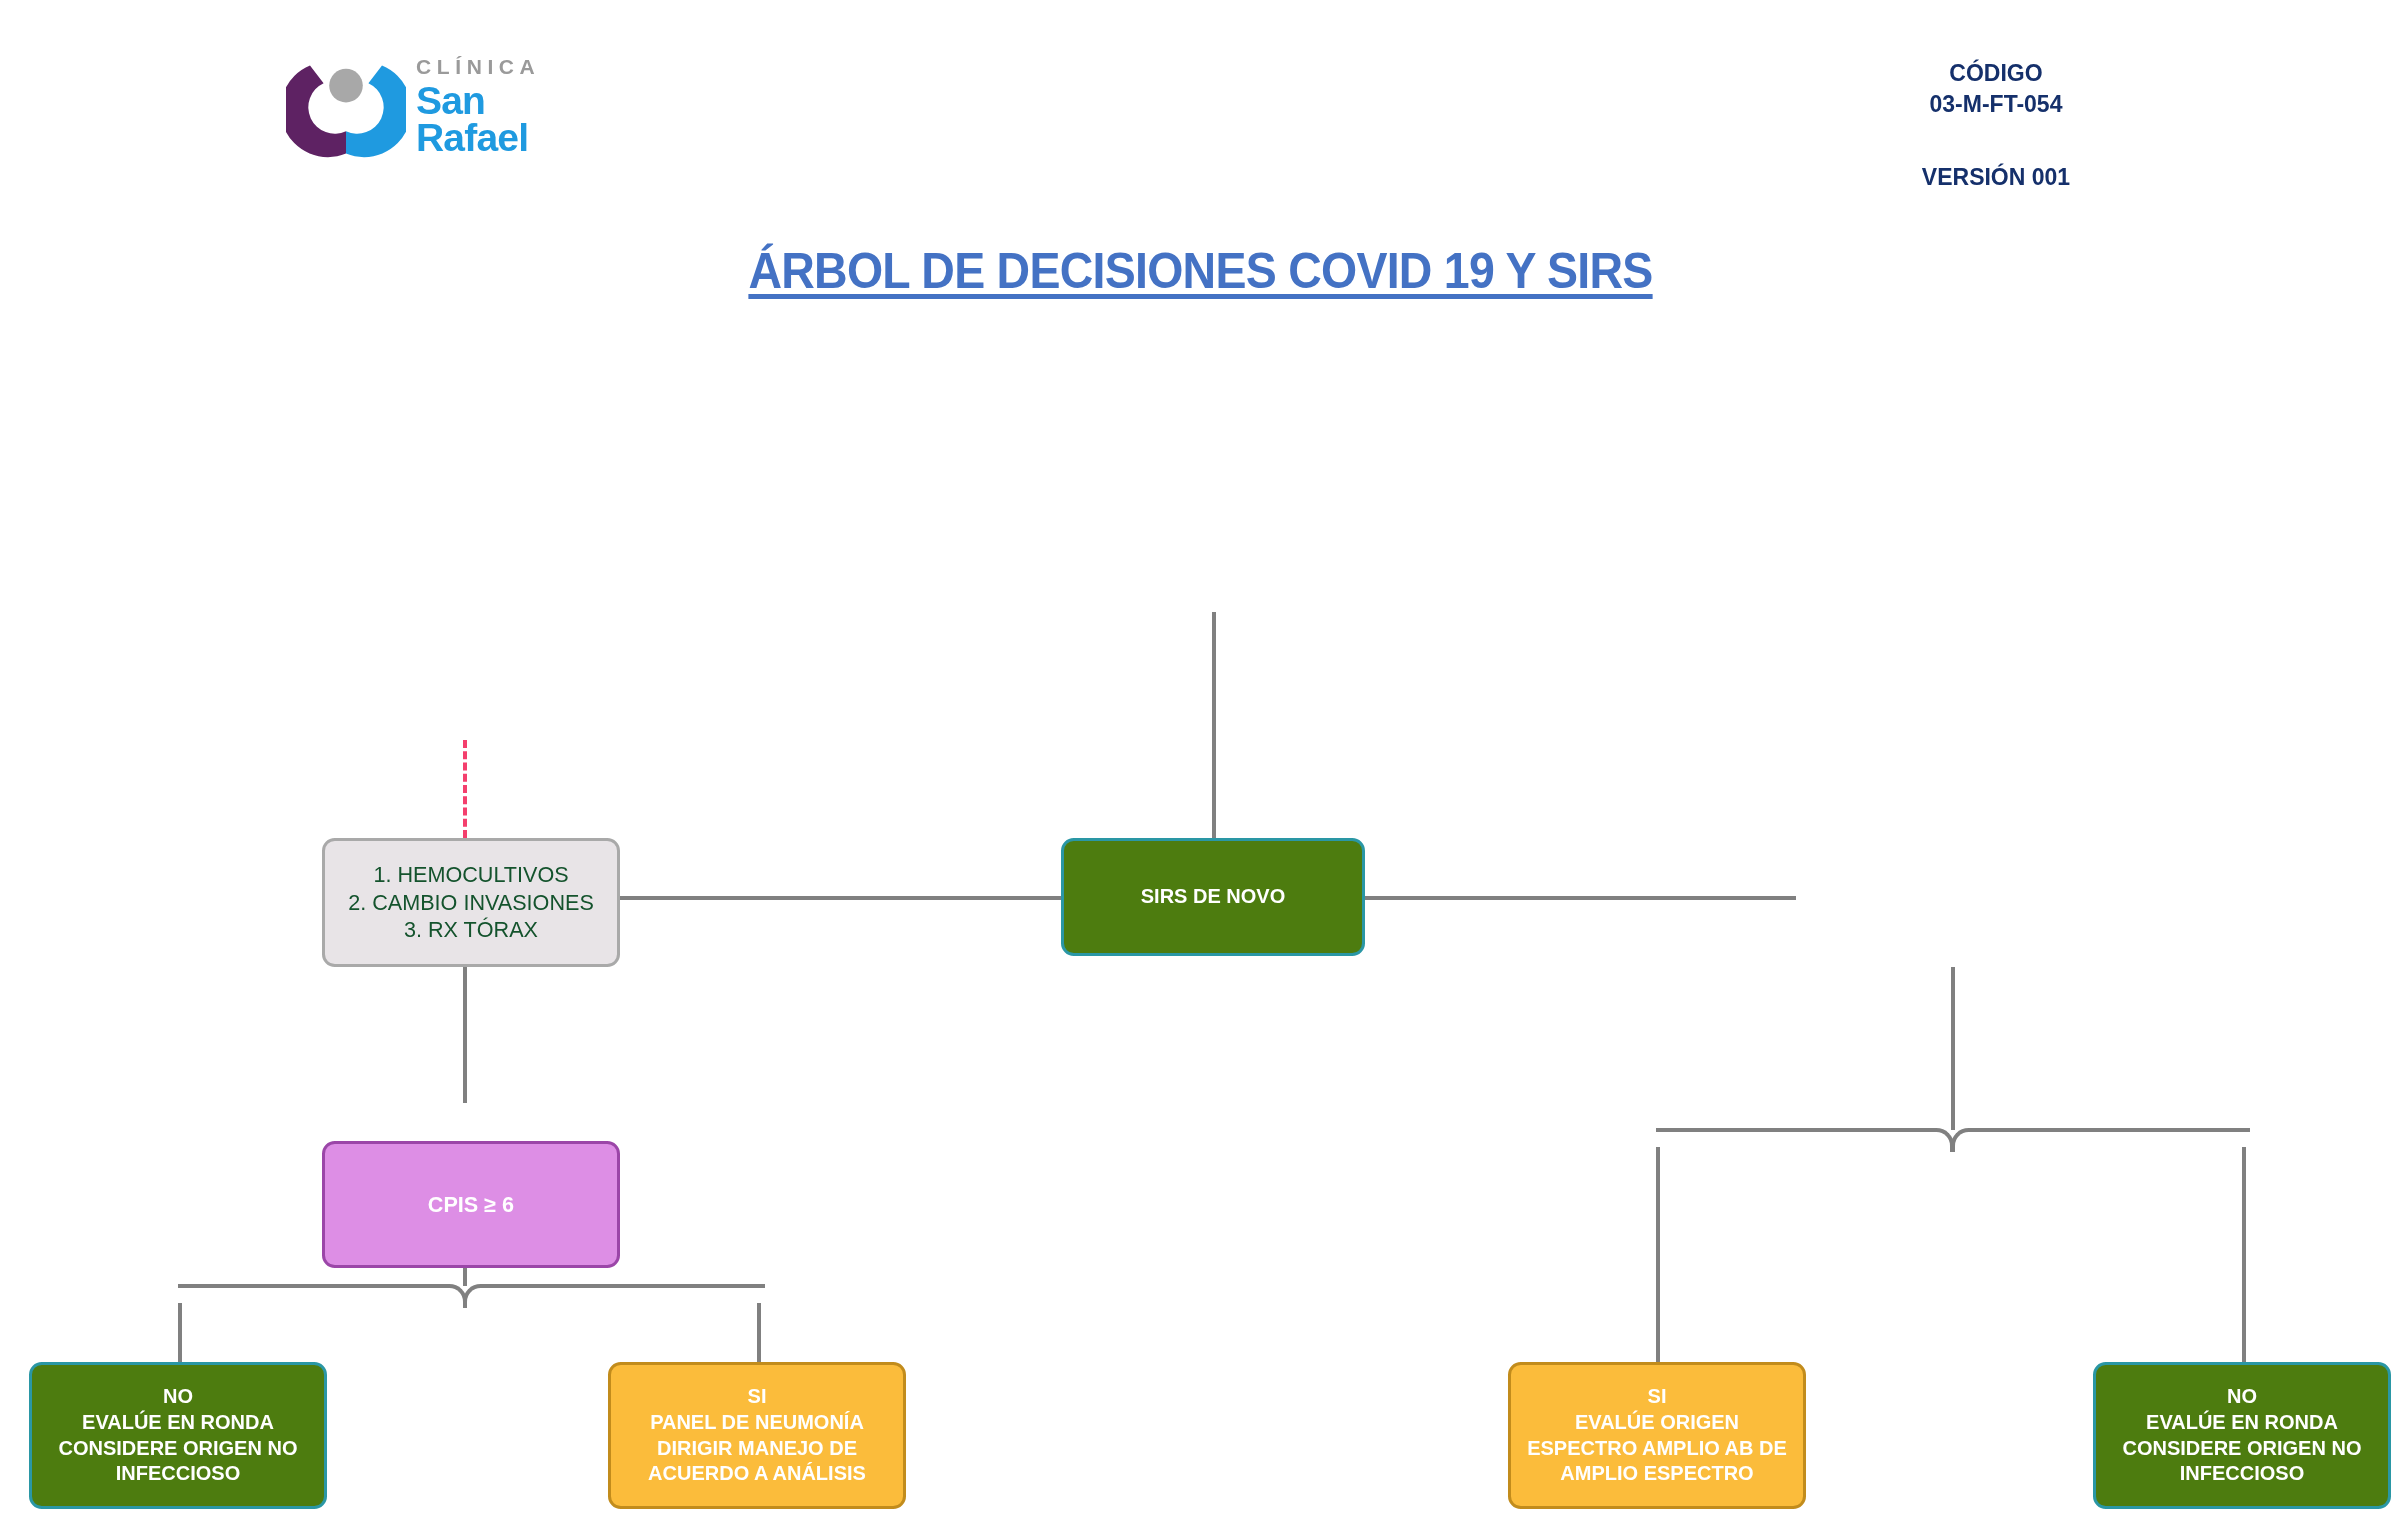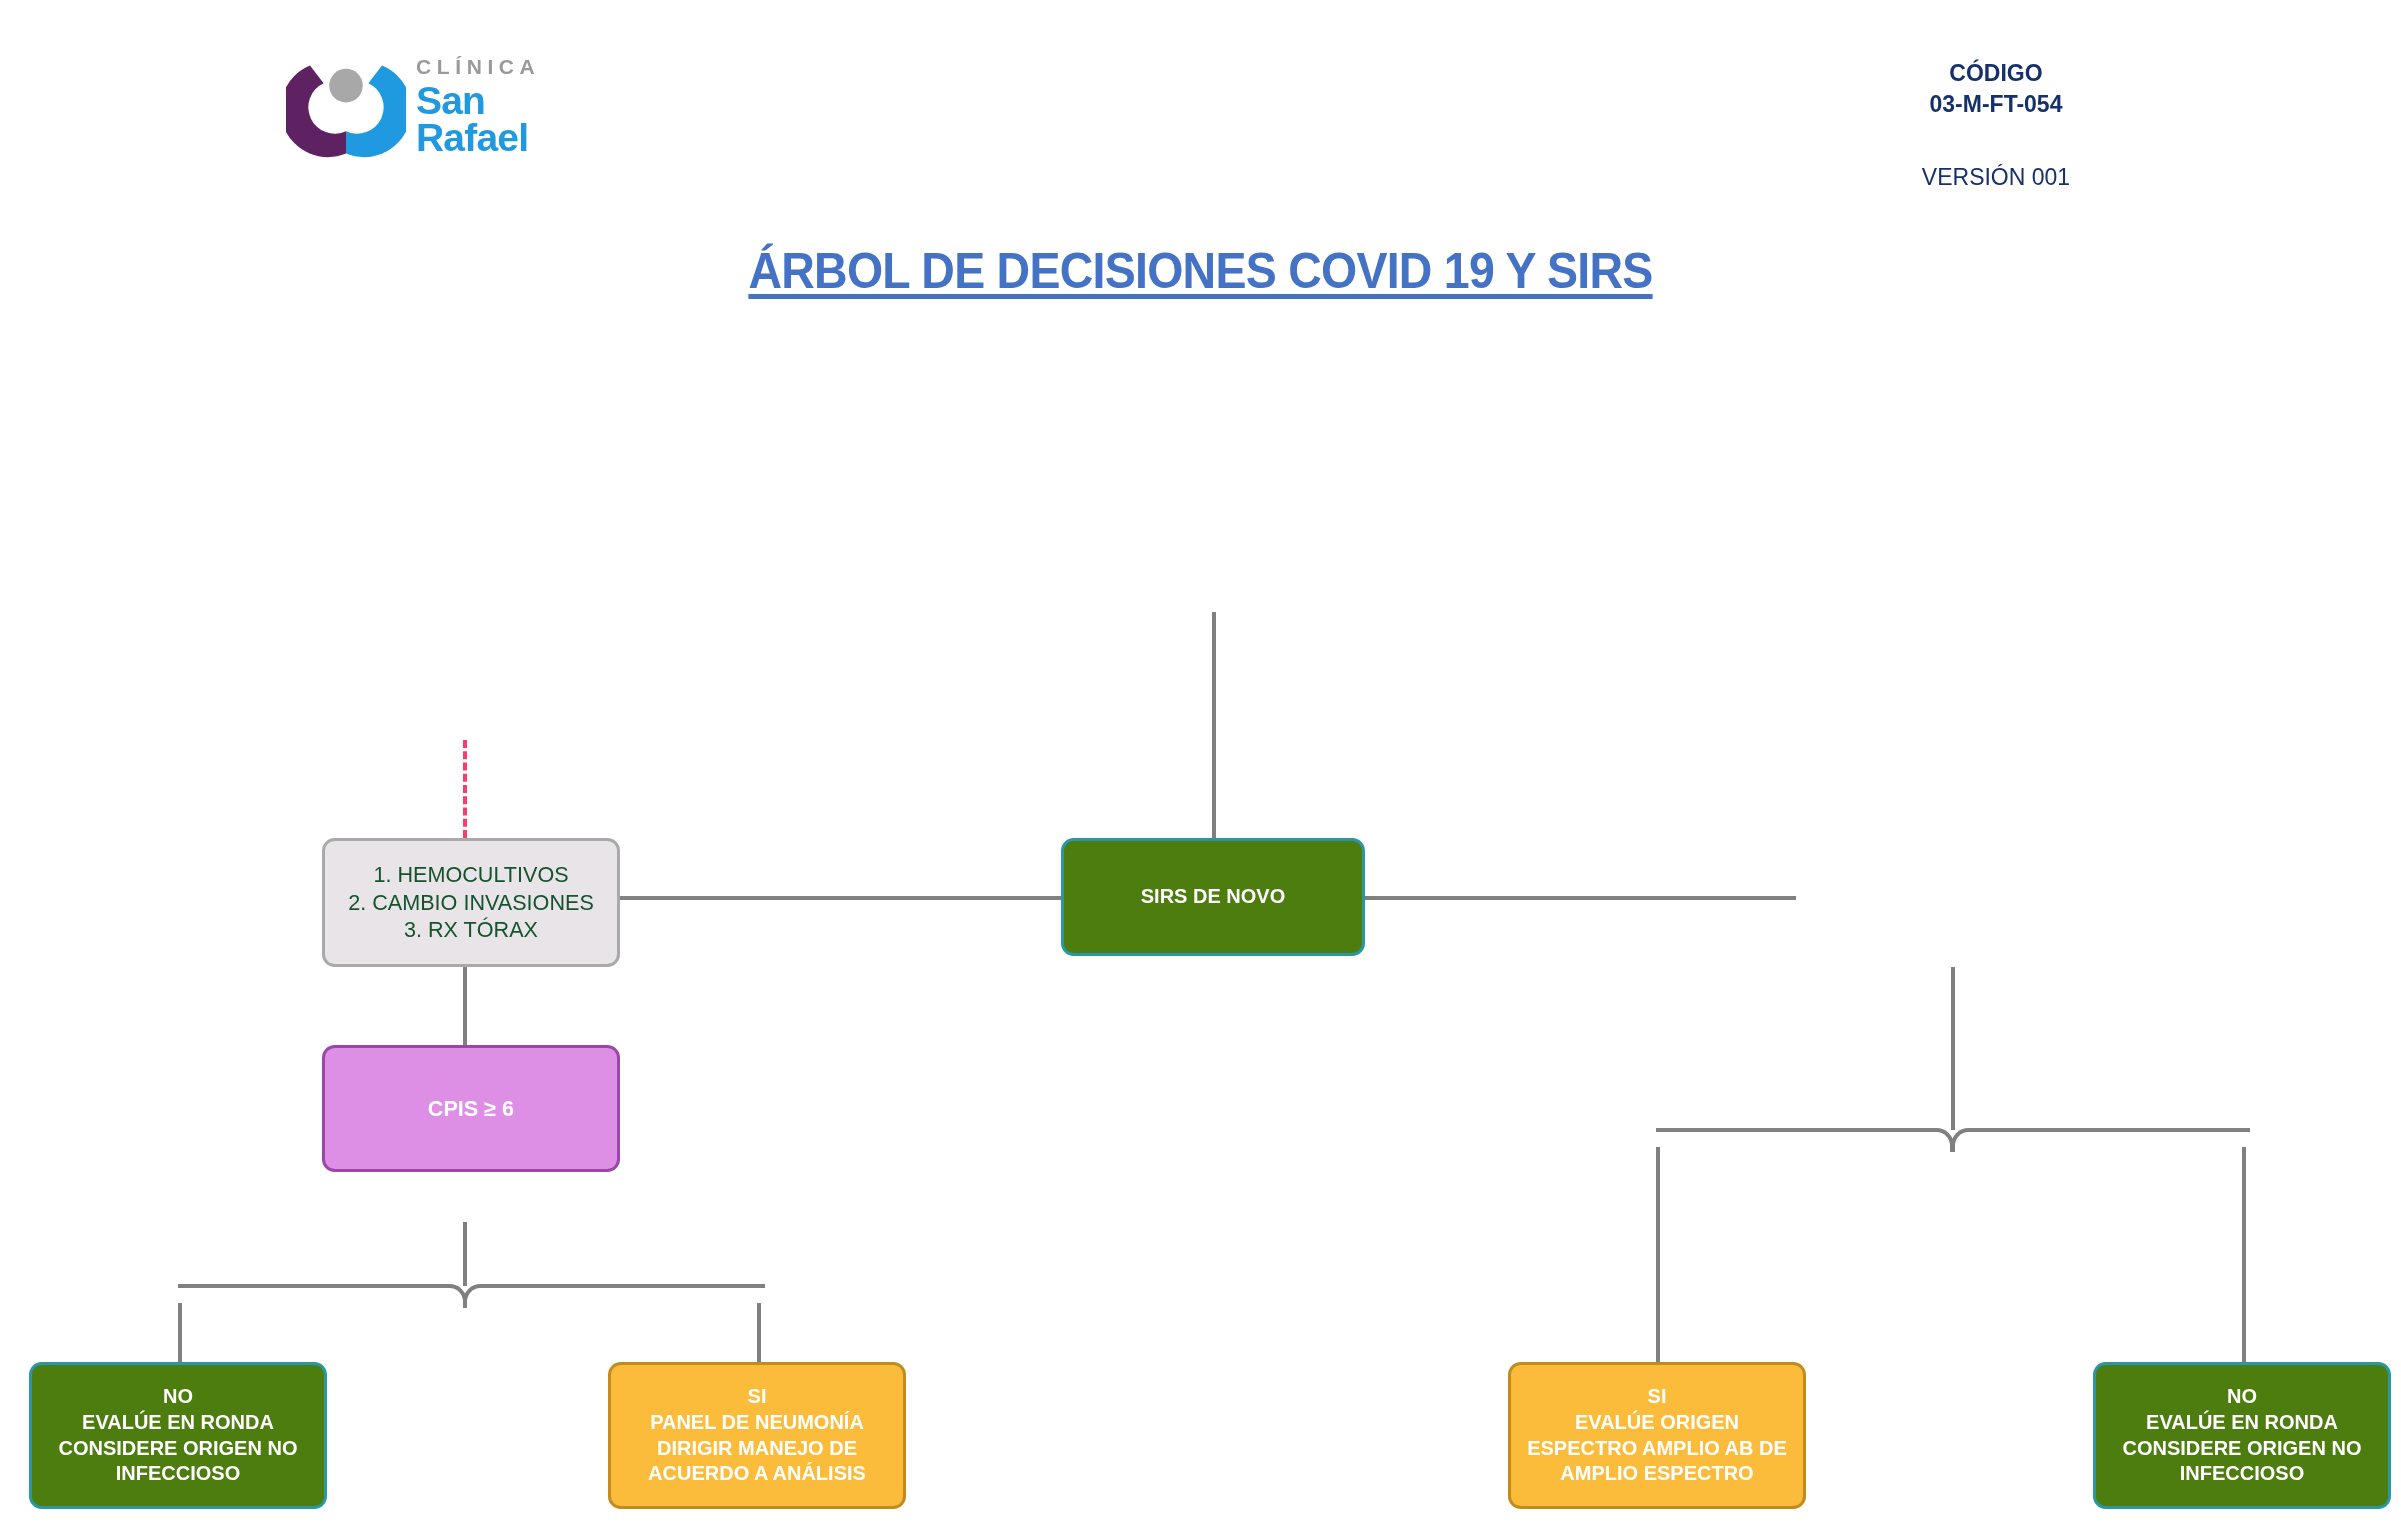--- a/index.html
+++ b/index.html
@@ -66,21 +66,21 @@
     font-size: 23px;
     line-height: 1.35;
   }
   #version-block {
     position: absolute;
     left: 1828px;
     top: 164px;
     width: 336px;
     text-align: center;
     color: #15306b;
-    font-weight: normal;
+    font-weight: bold;
     font-size: 23px;
   }
 
   #page-title {
     position: absolute;
     left: 0;
     top: 242px;
     width: 2401px;
     text-align: center;
     font-size: 50px;
@@ -232,21 +232,21 @@
 
   <div class="node n-grey" style="left:322px; top:838px; width:298px; height:129px;">
     <div class="txt">
       <div>1. HEMOCULTIVOS</div>
       <div>2. CAMBIO INVASIONES</div>
       <div>3. RX TÓRAX</div>
     </div>
   </div>
 
 
-  <div class="node n-purple" style="left:322px; top:1045px; width:298px; height:127px;">
+  <div class="node n-purple" style="left:322px; top:1141px; width:298px; height:127px;">
     <div class="txt">
       <div>CPIS  ≥ 6</div>
     </div>
   </div>
 
   <div class="node n-teal" style="left:29px; top:1362px; width:298px; height:147px;">
     <div class="txt">
       <div>NO</div>
       <div>EVALÚE EN RONDA</div>
       <div>CONSIDERE ORIGEN NO</div>

